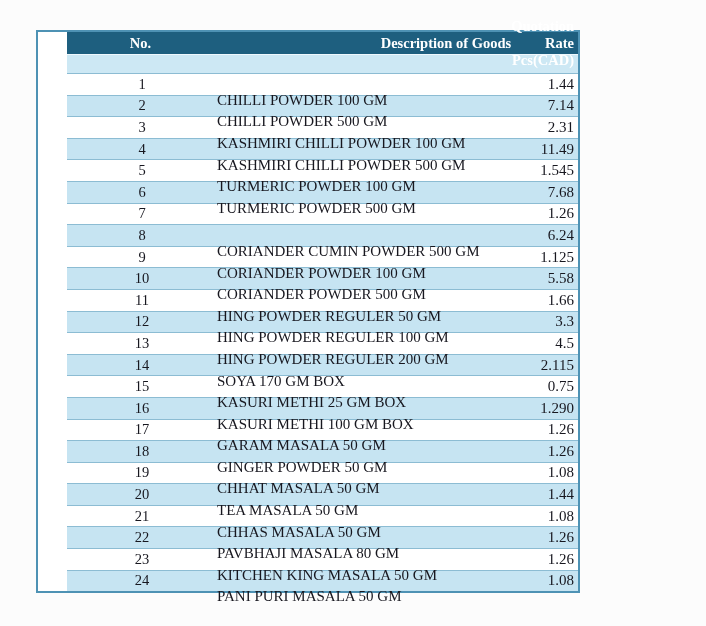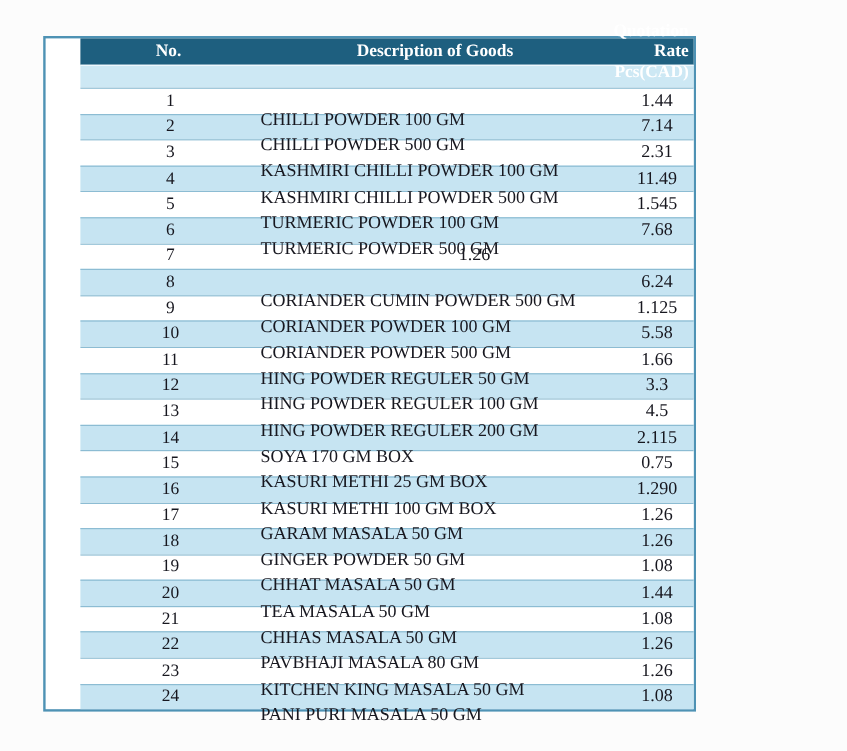--- a/index.html
+++ b/index.html
@@ -28,21 +28,21 @@
     display: flex;
     align-items: center;
     height: 22px;
     background: #1e5f7f;
     color: #ffffff;
     font-weight: bold;
     font-size: 14.5px;
   }
   .th { box-sizing: border-box; }
   .th-no   { width: 150px; text-align: center; }
-  .th-desc { width: 304px; text-align: center; }
+  .th-desc { width: 304px; text-align: right; }
   .th-rate { flex: 1; text-align: right; padding-right: 4px; }
 
   .spacer-row {
     height: 18px;
     background: #cde8f4;
     border-top: 1px solid #eef8fd;
   }
 
   .tr {
     display: flex;
@@ -63,21 +63,21 @@
     font-size: 14.5px;
   }
   .td-desc {
     width: 304px;
     white-space: nowrap;
     overflow: hidden;
     margin-top: 32px;
   }
   .td-rate {
     flex: 1;
-    text-align: center;
+    text-align: right;
     padding-right: 4px;
   }
 </style>
 </head>
 <body>
 
 <div class="quote-table">
   <div class="thead">
     <div class="th th-no">No.</div>
     <div class="th th-desc">Description of Goods</div>

